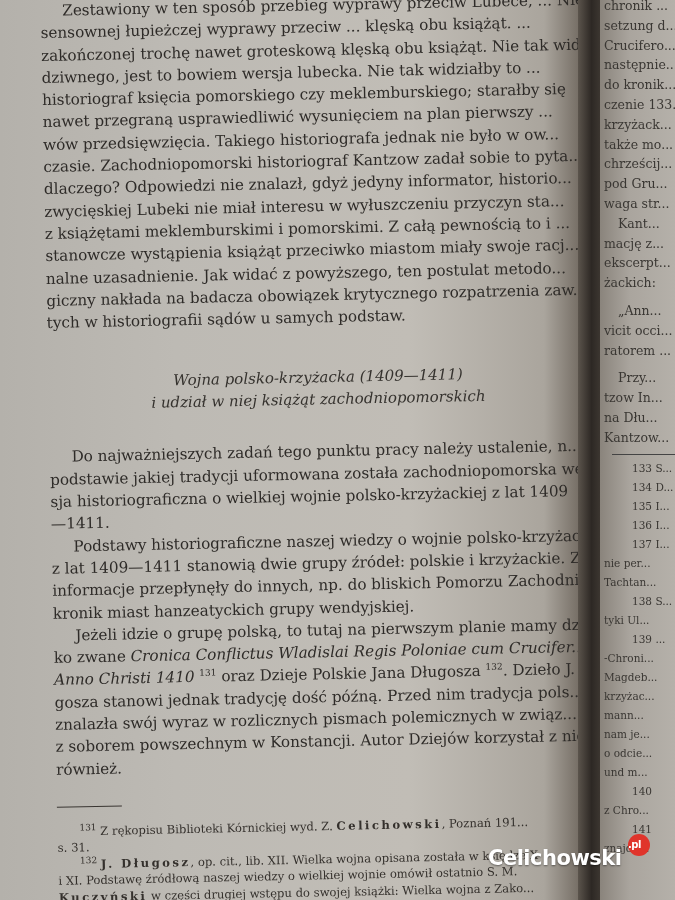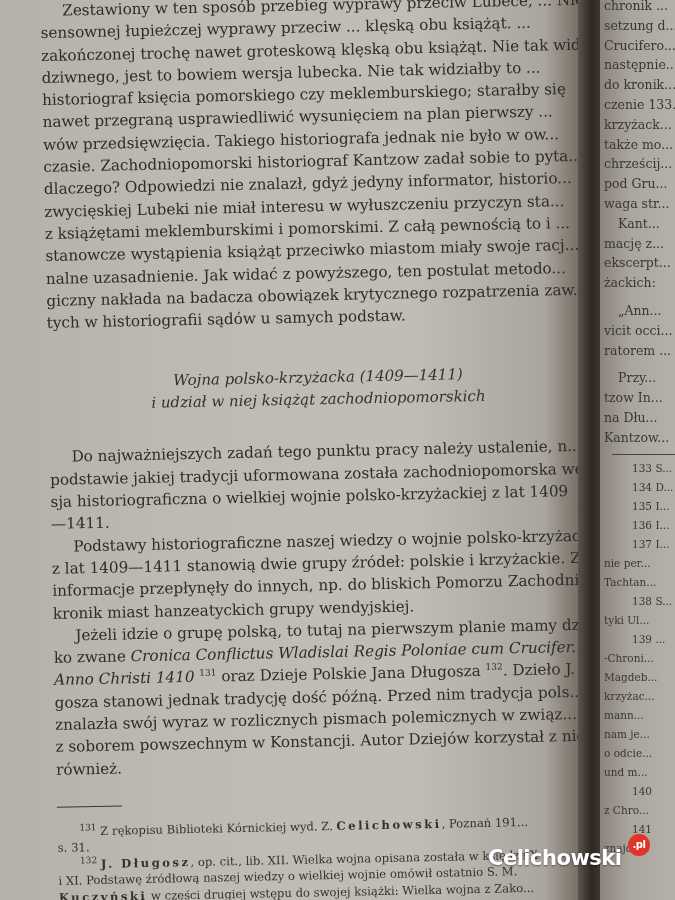--- a/index.html
+++ b/index.html
@@ -53,21 +53,21 @@
 
     .watermark {
       position: absolute; left: 488px; top: 846px;
       font-family: "DejaVu Sans", sans-serif; font-weight: bold;
       font-size: 21px; color: #ffffff; letter-spacing: -0.5px;
       text-shadow: 0 1px 2px rgba(0,0,0,0.45);
     }
     .watermark .pl {
       position: absolute; left: 140px; top: -12px; width: 22px; height: 22px;
       border-radius: 50%; background: #e0342b; color: #fff;
-      font-size: 10px; line-height: 22px; text-align: center; text-shadow: none;
+      font-size: 10px; line-height: 22px; text-align: left; text-shadow: none;
     }
   </style>
 </head>
 <body>
 
 <div class="page-left">
   <div class="content">
 
     <div class="p">
       <span class="line indent">Zestawiony w ten sposób przebieg wyprawy przeciw Lubece, ... Nie w ...</span>

